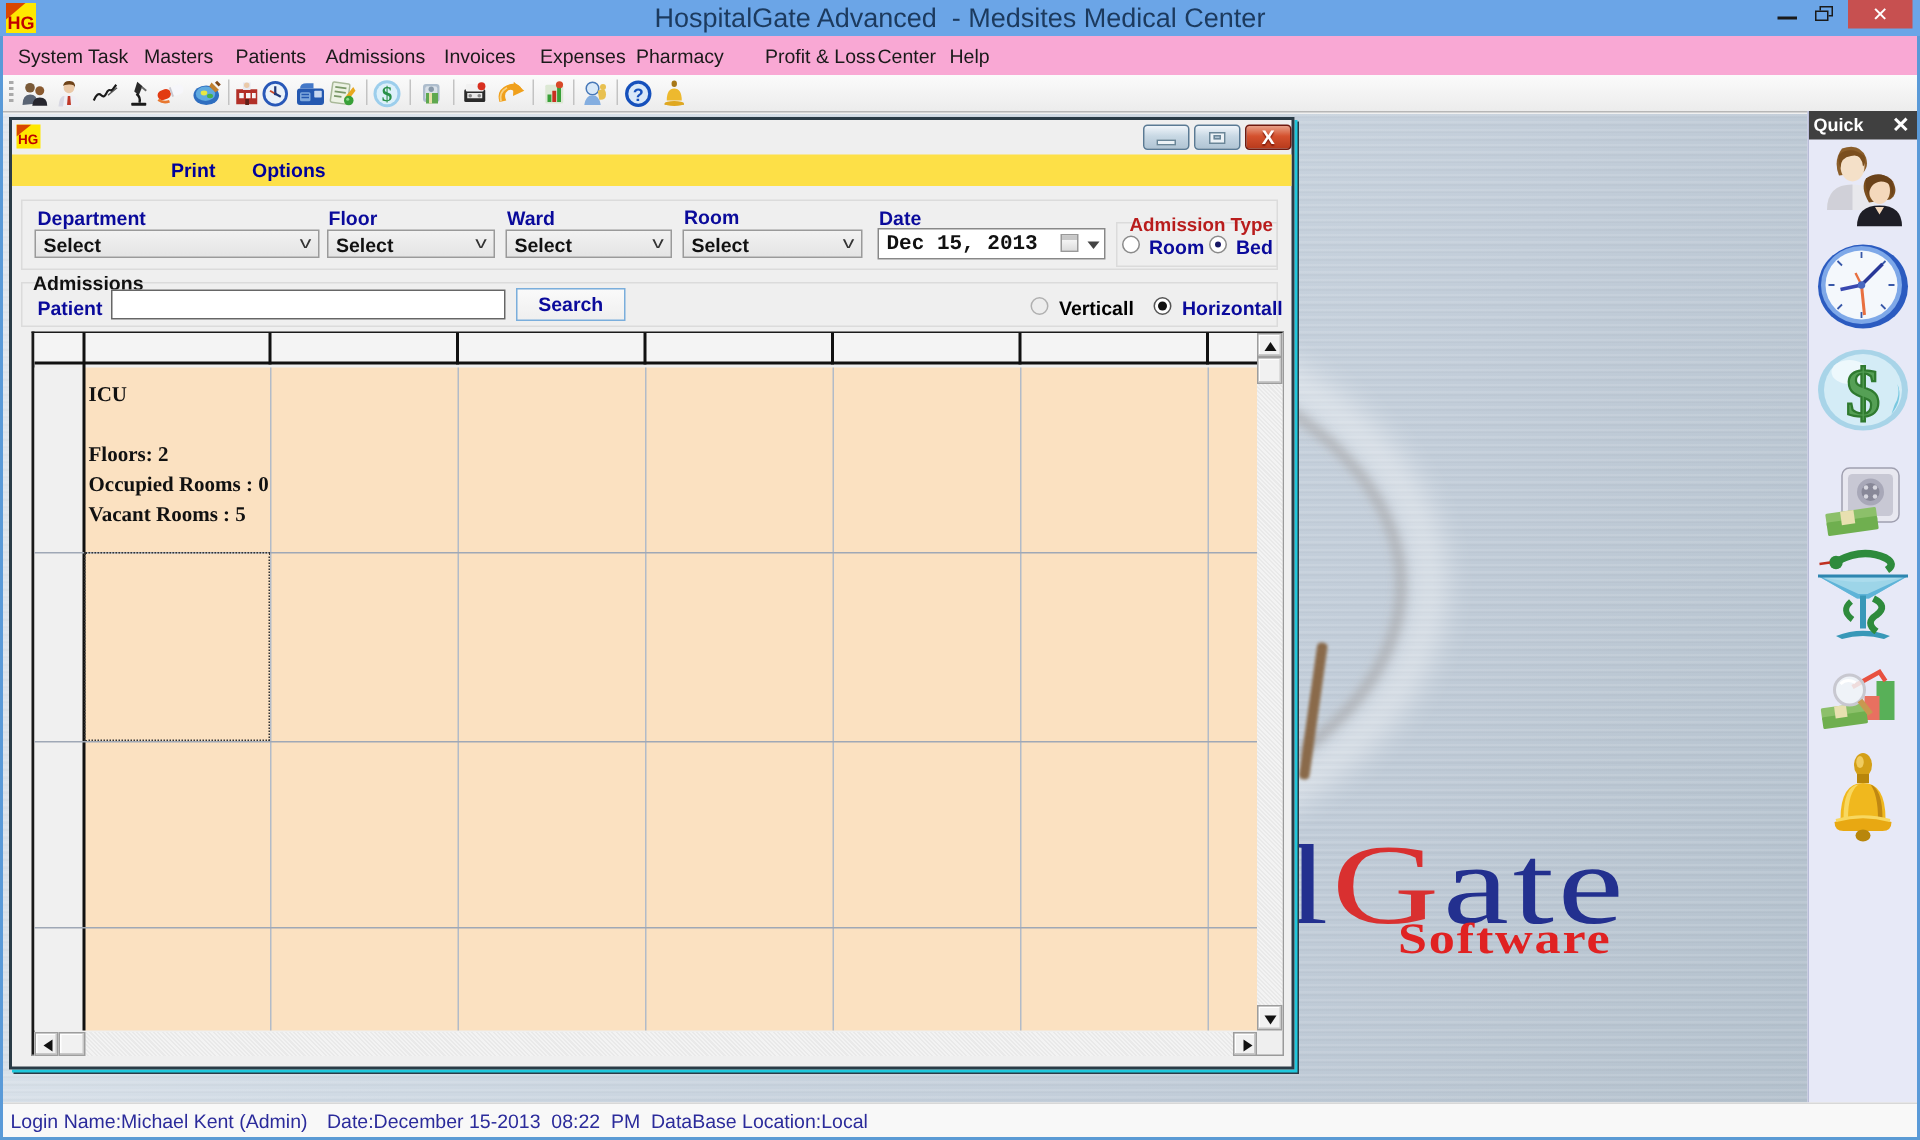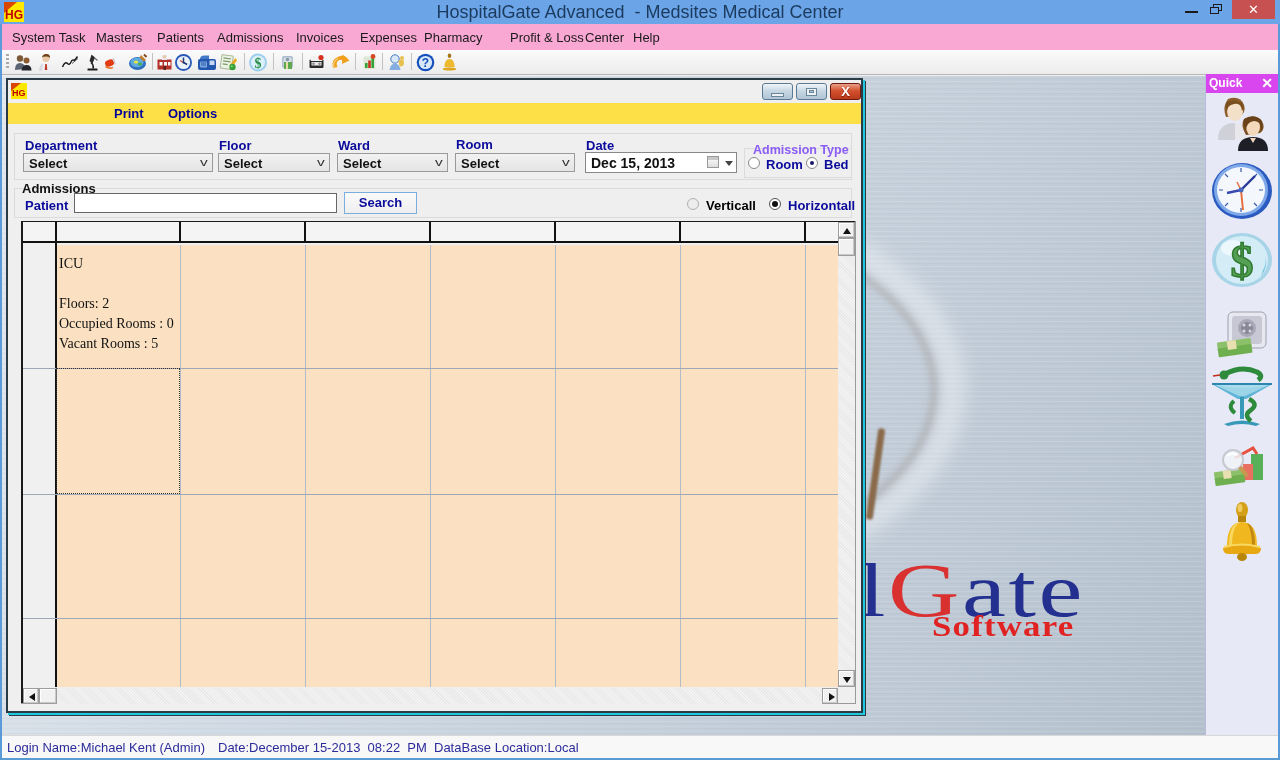--- a/index.html
+++ b/index.html
@@ -72,21 +72,21 @@
 
   
   .sbtn { position:absolute; background:#F1F1F1; border:1px solid #9D9D9D; box-shadow:inset -1px -1px 0 #C8C8C8, inset 1px 1px 0 #FFFFFF; }
   .tri-up { width:0;height:0;border-left:4px solid transparent;border-right:4px solid transparent;border-bottom:6px solid #111; position:absolute; }
   .tri-dn { width:0;height:0;border-left:4px solid transparent;border-right:4px solid transparent;border-top:6px solid #111; position:absolute; }
   .tri-lf { width:0;height:0;border-top:4px solid transparent;border-bottom:4px solid transparent;border-right:6px solid #111; position:absolute; }
   .tri-rt { width:0;height:0;border-top:4px solid transparent;border-bottom:4px solid transparent;border-left:6px solid #111; position:absolute; }
 
   
   #sidebar { left:1205px; top:74px; width:73px; height:661px; background:#E7E9F7; border-left:1px solid #B8BCD8; }
-  #sbhead { left:0; top:0; width:73px; height:19px; background:#d946ef; }
+  #sbhead { left:0; top:0; width:73px; height:19px; background:#404040; }
   #sbhead .t { position:absolute; left:3px; top:2px; color:#fff; font-size:12px; font-weight:bold; }
   #sbhead .x { position:absolute; right:6px; top:1px; color:#fff; font-size:14px; font-weight:bold; }
   .sbicon { position:absolute; left:50%; transform:translateX(-50%); }
 
   
   #status { left:0; top:735px; width:1280px; height:23px; background:#F8F8F8; border-top:1px solid #D8D8D8; font-size:13px; color:#2B2B9B; }
   #status span { position:absolute; top:4px; }
   #bottomstrip { left:0; top:758px; width:1280px; height:2px; background:#5B9BD5; }
   #leftstrip { left:0; top:24px; width:2px; height:734px; background:#5A9AD8; }
   #rightstrip { left:1278px; top:24px; width:2px; height:734px; background:#5A9AD8; }
@@ -291,41 +291,41 @@
 
     <div class="gbox" style="left:6px; top:53px; width:838px; height:47px;"></div>
     <div class="gbox" style="left:6px; top:108px; width:838px; height:30px;"></div>
     <div class="gbox" style="left:736px; top:68px; width:108px; height:30px;"></div>
 
     <div class="lbl" style="left:17px; top:58px;">Department</div>
     <div class="lbl" style="left:211px; top:58px;">Floor</div>
     <div class="lbl" style="left:330px; top:58px;">Ward</div>
     <div class="lbl" style="left:448px; top:57px;">Room</div>
     <div class="lbl" style="left:578px; top:58px;">Date</div>
-    <div class="lbl" style="left:745px; top:63px; color:#8b5cf6; font-size:12.5px;">Admission Type</div>
+    <div class="lbl" style="left:745px; top:63px; color:#b91c1c; font-size:12.5px;">Admission Type</div>
 
     <div class="combo" style="left:15px; top:73px; width:190px;">
       <span class="t">Select</span>
       <span class="v">v</span>
     </div>
     <div class="combo" style="left:210px; top:73px; width:112px;">
       <span class="t">Select</span>
       <span class="v">v</span>
     </div>
     <div class="combo" style="left:329px; top:73px; width:111px;">
       <span class="t">Select</span>
       <span class="v">v</span>
     </div>
     <div class="combo" style="left:447px; top:73px; width:120px;">
       <span class="t">Select</span>
       <span class="v">v</span>
     </div>
 
     <div class="abs" style="left:577px; top:72px; width:152px; height:21px; background:#fff; border:1px solid #888;">
-      <span style="position:absolute;left:5px;top:2px;font-size:14px;font-weight:bold;color:#111;">Dec 15, 2013</span>
+      <span style="position:absolute;left:5px;top:2px;font-size:14px;font-weight:bold;color:#111;font-family:Liberation Mono, monospace;">Dec 15, 2013</span>
       <span style="position:absolute;right:17px;top:3px;width:12px;height:12px;border:1px solid #999;background:linear-gradient(#fff,#DDD); box-shadow:inset 0 3px 0 #C8C8C8;"></span>
       <span style="position:absolute;right:3px;top:8px;width:0;height:0;border-left:4px solid transparent;border-right:4px solid transparent;border-top:5px solid #444;"></span>
     </div>
 
     <div class="radio" style="left:740px; top:77px;"></div>
     <div class="lbl" style="left:758px; top:77px;">Room</div>
     <div class="radio sel" style="left:798px; top:77px;"></div>
     <div class="lbl" style="left:816px; top:77px;">Bed</div>
 
     <div class="lbl" style="left:14px; top:101px; color:#111;">Admissions</div>
@@ -365,21 +365,21 @@
       <div class="abs" style="left:534px;top:24px;width:1px;height:442px;background:#B2BBC8;"></div>
       <div class="abs" style="left:659px;top:24px;width:1px;height:442px;background:#B2BBC8;"></div>
       <div class="abs" style="left:784px;top:24px;width:1px;height:442px;background:#B2BBC8;"></div>
 
       <div class="abs" style="left:2px;top:147px;width:815px;height:1px;background:#9FA8B6;"></div>
       <div class="abs" style="left:2px;top:273px;width:815px;height:1px;background:#9FA8B6;"></div>
       <div class="abs" style="left:2px;top:397px;width:815px;height:1px;background:#9FA8B6;"></div>
 
       <div class="abs" style="left:35px;top:147px;width:124px;height:126px;border:1px dotted #333;"></div>
 
-      <div class="abs" style="left:38px;top:33px;white-space:nowrap;line-height:20px;font-family:'Liberation Serif',serif;font-weight:normal;font-size:14px;color:#111;">
+      <div class="abs" style="left:38px;top:33px;white-space:nowrap;line-height:20px;font-family:'Liberation Serif',serif;font-weight:bold;font-size:14px;color:#111;">
         ICU<br><br>Floors: 2<br>Occupied Rooms : 0<br>Vacant Rooms : 5
       </div>
 
       <div class="abs" style="left:817px;top:1px;width:17px;height:465px;background:repeating-linear-gradient(45deg,#F3F3F3 0 1px,#E9E9E9 1px 2px);"></div>
       <div class="sbtn" style="left:817px;top:1px;width:17px;height:16px;">
         <div class="tri-up" style="left:4px;top:5px;"></div>
       </div>
       <div class="sbtn" style="left:817px;top:17px;width:17px;height:18px;"></div>
       <div class="sbtn" style="left:817px;top:449px;width:17px;height:17px;">
         <div class="tri-dn" style="left:4px;top:6px;"></div>

